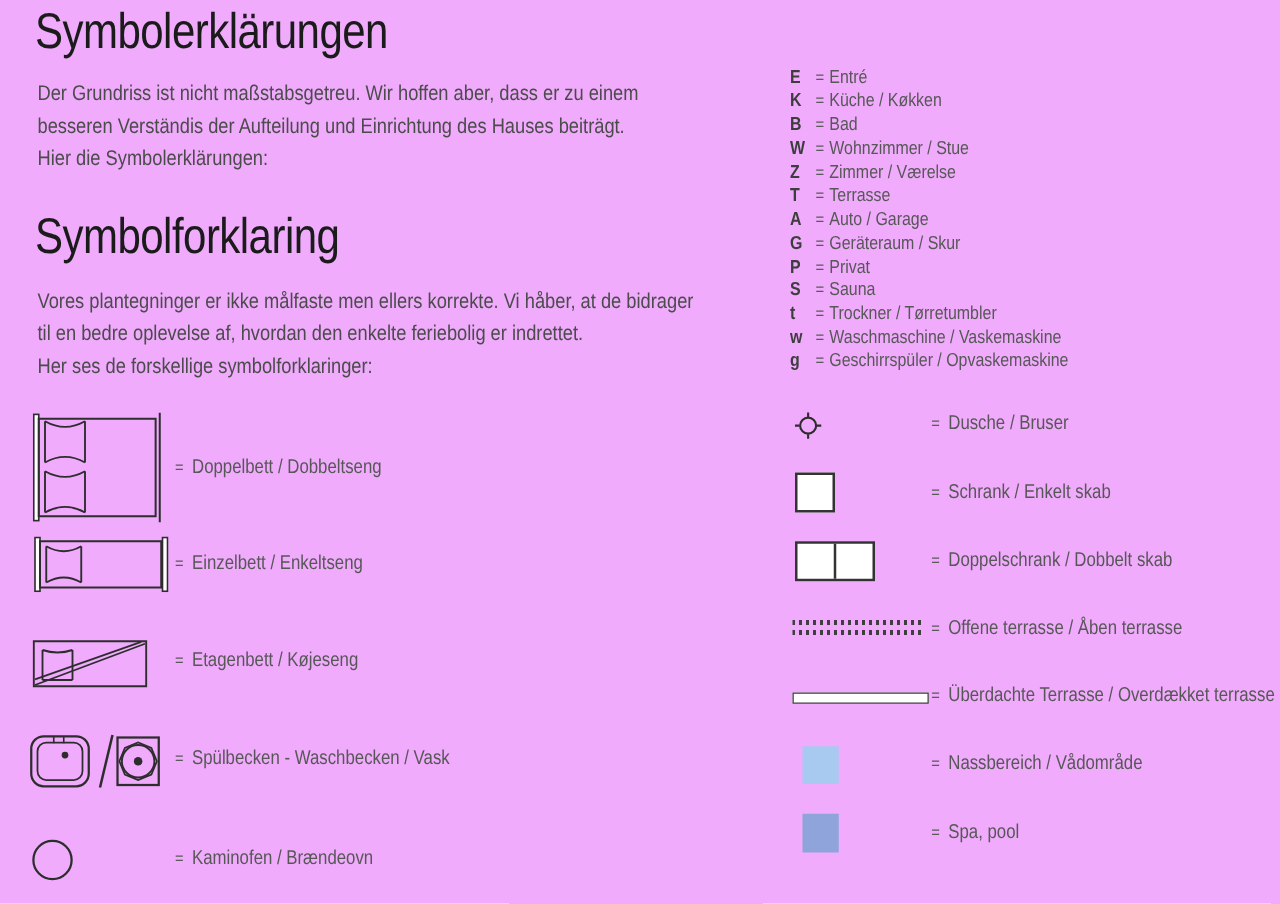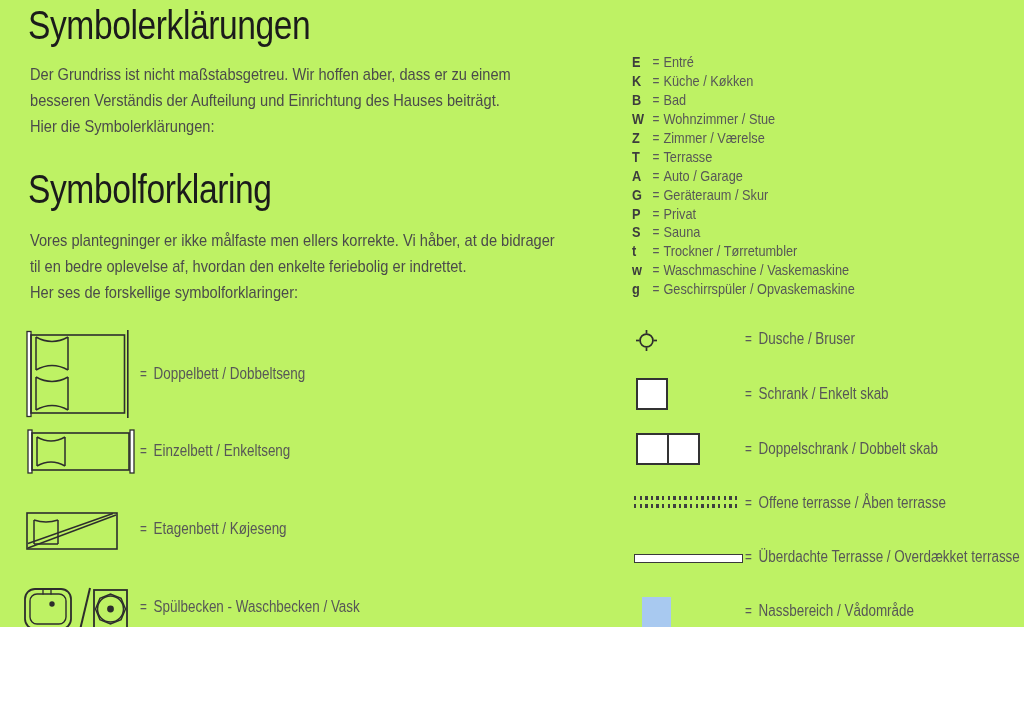--- a/index.html
+++ b/index.html
@@ -1,17 +1,17 @@
 <!DOCTYPE html>
 <html><head>
 <meta charset="utf-8">
 <style>
   html,body{margin:0;padding:0;background:#ffffff;}
   #page{
-    position:relative;width:1024px;height:627px;background:#bef264;overflow:hidden;
+    position:relative;width:1024px;height:723px;background:#f0abfc;overflow:hidden;
     font-family:"Liberation Sans",sans-serif;color:#4b4b4b;
   }
   .abs{position:absolute;}
   .h1{
     font-size:40px;line-height:44px;font-weight:400;color:#1b1b1b;
     letter-spacing:-0.5px;white-space:nowrap;
     transform:scaleX(0.84);transform-origin:0 0;
   }
   .intro{transform:scaleX(0.86);transform-origin:0 0;}
   .intro div{font-size:17px;line-height:26px;color:#4b4b4b;white-space:nowrap;}

